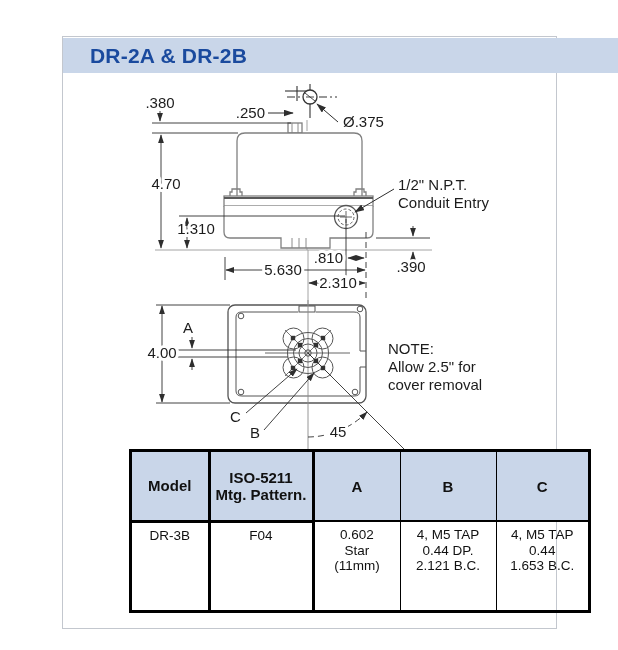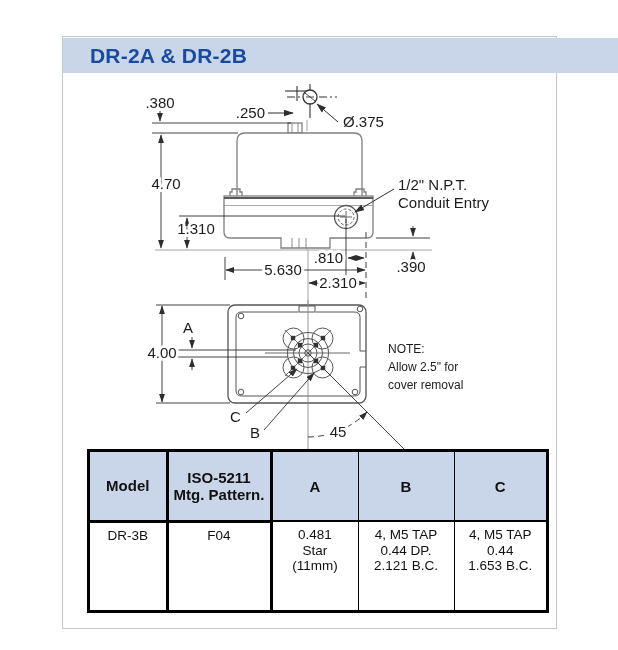--- a/index.html
+++ b/index.html
@@ -19,21 +19,21 @@
     margin-left:27px;font-size:21px;font-weight:bold;color:#1a4a9e;
     letter-spacing:0.2px;
   }
   svg.drawing{position:absolute;left:0;top:0;pointer-events:none;}
   svg text{
     font-family:"Liberation Sans", sans-serif;font-size:15px;fill:#1c1c1c;
   }
   svg text.halo{paint-order:stroke;stroke:#ffffff;stroke-width:6px;stroke-linejoin:round;}
   .note-block{
     position:absolute;left:388px;top:340px;width:140px;
-    font-size:12px;line-height:18px;color:#1c1c1c;white-space:pre-line;
+    font-size:15px;line-height:18px;color:#1c1c1c;white-space:pre-line;
   }
   
   table.spec{
     position:absolute;left:88px;top:450px;width:458px;height:162px;
     border-collapse:collapse;table-layout:fixed;
     font-family:"Liberation Sans", sans-serif;color:#111;
   }
   table.spec col.c-model{width:78px;}
   table.spec col.c-iso{width:104px;}
   table.spec col.c-a{width:87px;}
@@ -46,21 +46,21 @@
   table.spec tr.hdr th{
     background:#c9d6e9;font-weight:bold;font-size:15px;line-height:17px;
     height:48px;vertical-align:middle;border-bottom:3px solid #000;
   }
   table.spec tr.hdr th.thin-bottom{border-bottom:2px solid #000;}
   table.spec .thick-right{border-right:3.5px solid #000;}
   table.spec td{
     font-size:13.5px;line-height:15.5px;height:57px;vertical-align:top;
     padding-top:5px;
   }
-  table.spec{border:2px solid #000;outline:1px solid #000;}
+  table.spec{border:2px solid #000;outline:1px solid #000;margin-left:42px;}
 </style>
 </head>
 <body>
 
 <div class="card"></div>
 
 <div class="title-band">
   <span class="title">DR-2A &amp; DR-2B</span>
 </div>
 
@@ -238,21 +238,21 @@
     <th class="thick-right">Model</th>
     <th class="thick-right">ISO-5211
 Mtg. Pattern.</th>
     <th class="thin-bottom">A</th>
     <th class="thin-bottom">B</th>
     <th class="thin-bottom">C</th>
   </tr>
   <tr>
     <td class="thick-right">DR-3B</td>
     <td class="thick-right">F04</td>
-    <td>0.481
+    <td>0.602
 Star
 (11mm)</td>
     <td>4, M5 TAP
 0.44 DP.
 2.121 B.C.</td>
     <td>4, M5 TAP
 0.44
 1.653 B.C.</td>
   </tr>
 </tbody>

